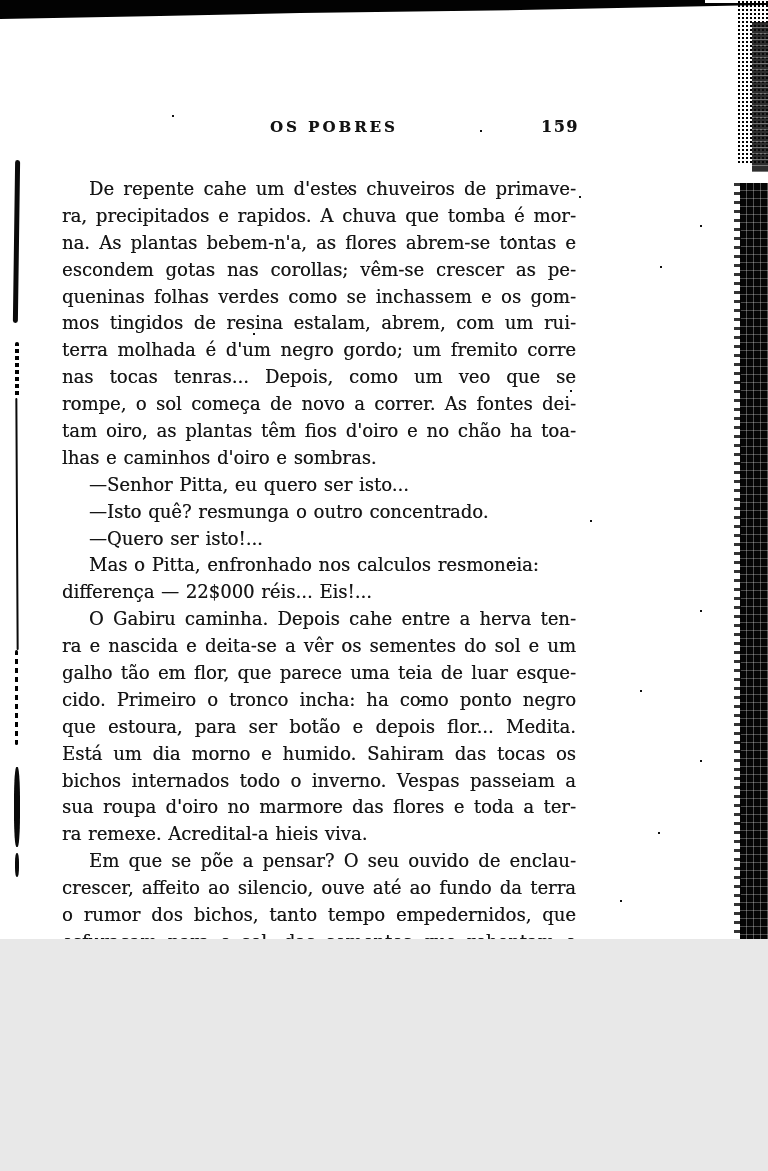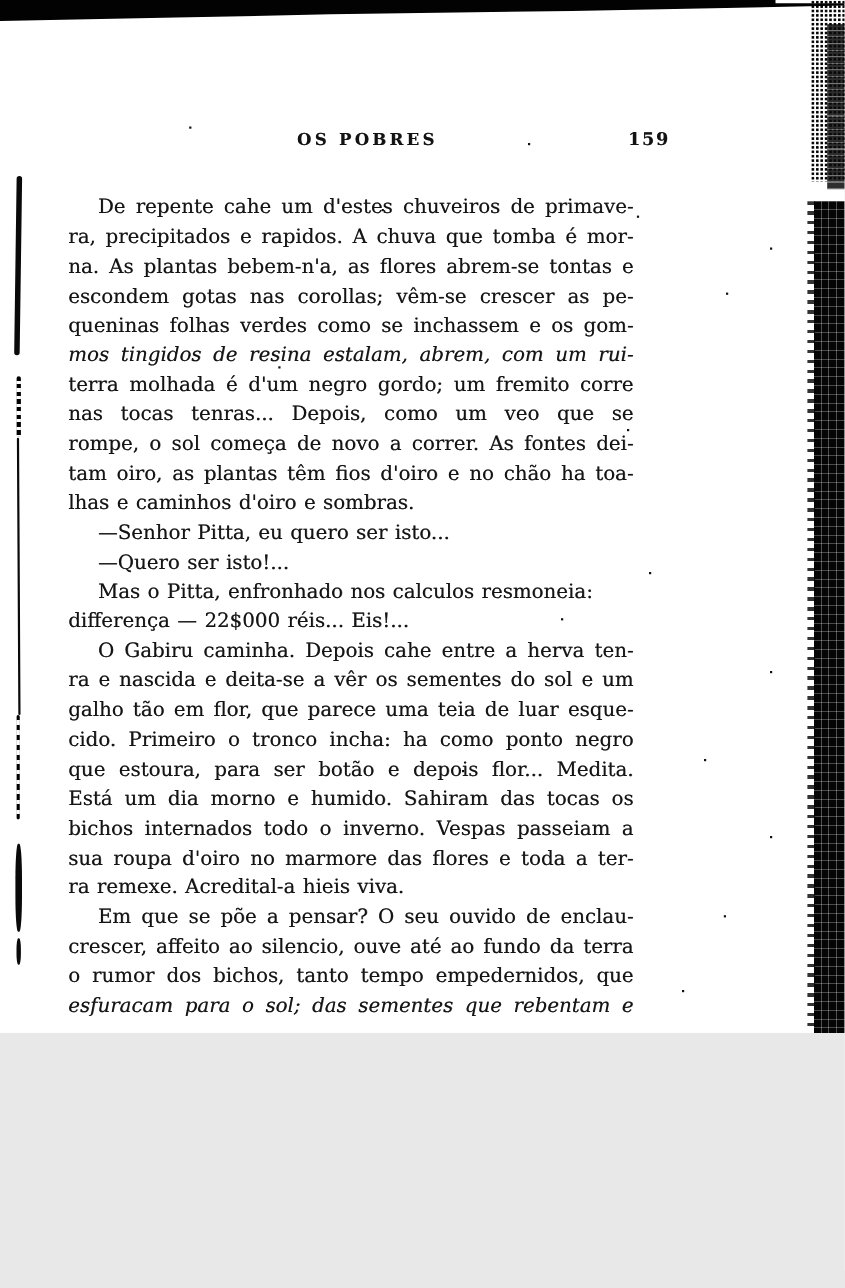--- a/index.html
+++ b/index.html
@@ -7,32 +7,32 @@
     position:relative;width:768px;height:939px;background:#ffffff;overflow:hidden;
     font-family:"DejaVu Serif","Liberation Serif",serif;
   }
   
   .header-title{
     position:absolute;left:270px;top:118px;font-size:15px;font-weight:700;
     letter-spacing:3px;color:#121212;text-shadow:.3px 0 0 rgba(0,0,0,.5);
   }
   .page-number{
     position:absolute;left:541px;top:117px;font-size:16px;font-weight:700;
-    letter-spacing:1.5px;color:#121212;text-shadow:.3px 0 0 rgba(0,0,0,.5);margin-left:30px;
+    letter-spacing:1.5px;color:#121212;text-shadow:.3px 0 0 rgba(0,0,0,.5);
   }
   
   .text-block{
     position:absolute;left:62px;top:176px;width:514px;
     font-size:18px;line-height:26.9px;color:#141414;
     text-shadow:.3px 0 0 rgba(0,0,0,.55);word-spacing:1px;
   }
   .line{height:26.9px;text-align:justify;text-align-last:justify;overflow:hidden;}
   .line.short{text-align-last:left;}
   .line.indent{text-indent:27px;}
-  .it{font-style:italic;}
+  .it{}
   
   .edge-top{
     position:absolute;left:0;top:0;width:768px;height:20px;background:#020202;
     clip-path:polygon(0 0,705px 0,705px 3px,768px 3px,768px 5px,520px 10px,300px 13px,160px 16px,0 19px);
   }
   .edge-bottom{
     position:absolute;left:0;top:1140px;width:768px;height:31px;background:#020202;
     clip-path:polygon(0 13px,430px 11px,690px 8px,745px 3px,768px 0,768px 31px,0 31px);
   }
   .edge-right{
@@ -110,20 +110,21 @@
       <div class="line"><span>na. As plantas bebem-n'a, as flores abrem-se tontas e</span></div>
       <div class="line"><span>escondem gotas nas corollas; vêm-se crescer as pe-</span></div>
       <div class="line"><span>queninas folhas verdes como se inchassem e os gom-</span></div>
       <div class="line"><span class="it">mos tingidos de resina estalam, abrem, com um rui-</span></div>
       <div class="line"><span>terra molhada é d'um negro gordo; um fremito corre</span></div>
       <div class="line"><span>nas tocas tenras... Depois, como um veo que se</span></div>
       <div class="line"><span>rompe, o sol começa de novo a correr. As fontes dei-</span></div>
       <div class="line"><span>tam oiro, as plantas têm fios d'oiro e no chão ha toa-</span></div>
       <div class="line short"><span>lhas e caminhos d'oiro e sombras.</span></div>
       <div class="line indent short"><span>—Senhor Pitta, eu quero ser isto...</span></div>
+      <div class="line indent short"><span>—Isto quê? resmunga o outro concentrado.</span></div>
       <div class="line indent short"><span>—Quero ser isto!...</span></div>
       <div class="line indent short"><span>Mas o Pitta, enfronhado nos calculos resmoneia:</span></div>
       <div class="line short"><span>differença — 22$000 réis... Eis!...</span></div>
       <div class="line indent"><span>O Gabiru caminha. Depois cahe entre a herva ten-</span></div>
       <div class="line"><span>ra e nascida e deita-se a vêr os sementes do sol e um</span></div>
       <div class="line"><span>galho tão em flor, que parece uma teia de luar esque-</span></div>
       <div class="line"><span>cido. Primeiro o tronco incha: ha como ponto negro</span></div>
       <div class="line"><span>que estoura, para ser botão e depois flor... Medita.</span></div>
       <div class="line"><span>Está um dia morno e humido. Sahiram das tocas os</span></div>
       <div class="line"><span>bichos internados todo o inverno. Vespas passeiam a</span></div>

